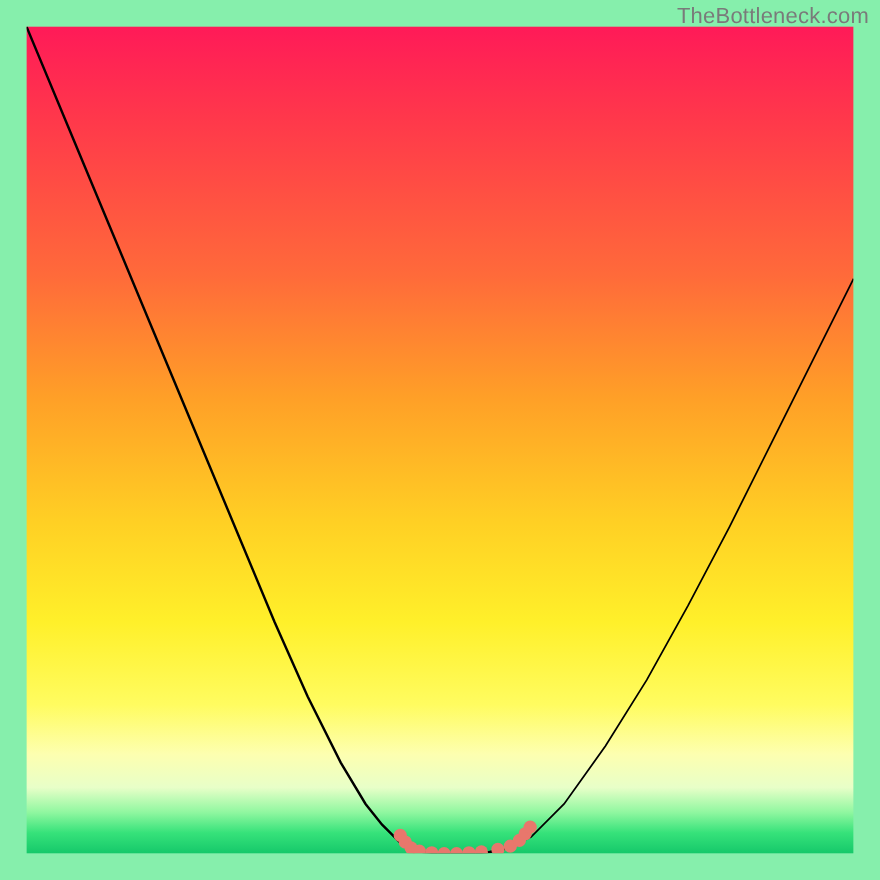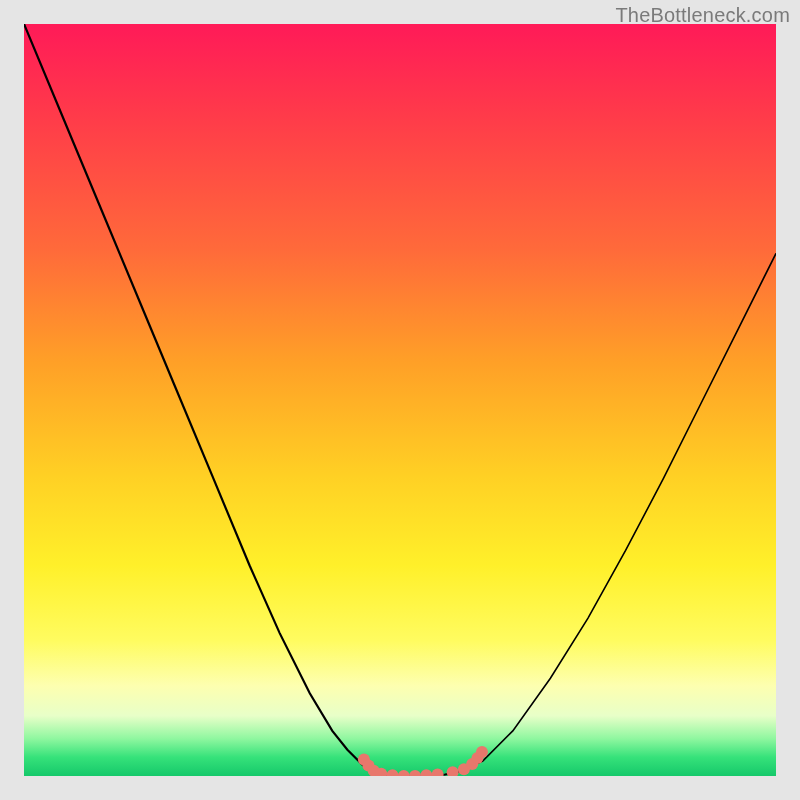--- a/index.html
+++ b/index.html
@@ -9,21 +9,21 @@
     height: 800px;
     overflow: hidden;
     background: #000;
     font-family: Arial, Helvetica, sans-serif;
   }
   .frame {
     position: absolute;
     top: 0; left: 0;
     width: 800px;
     height: 800px;
-    background: #e5e5e5;
+    background: #86efac;
   }
   .plot-area {
     position: absolute;
     top: 24px;
     left: 24px;
     width: 752px;
     height: 752px;
     overflow: hidden;
   }
   .gradient-bg {

